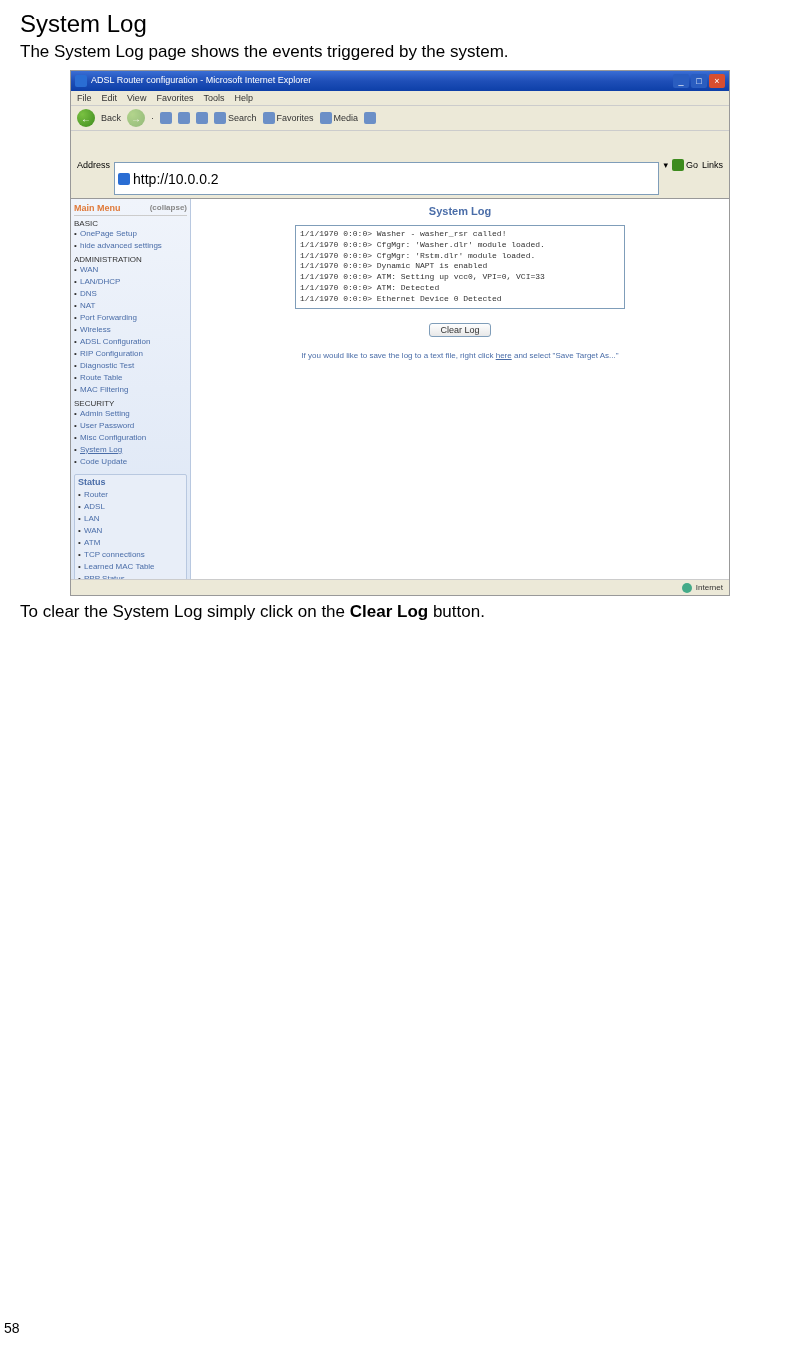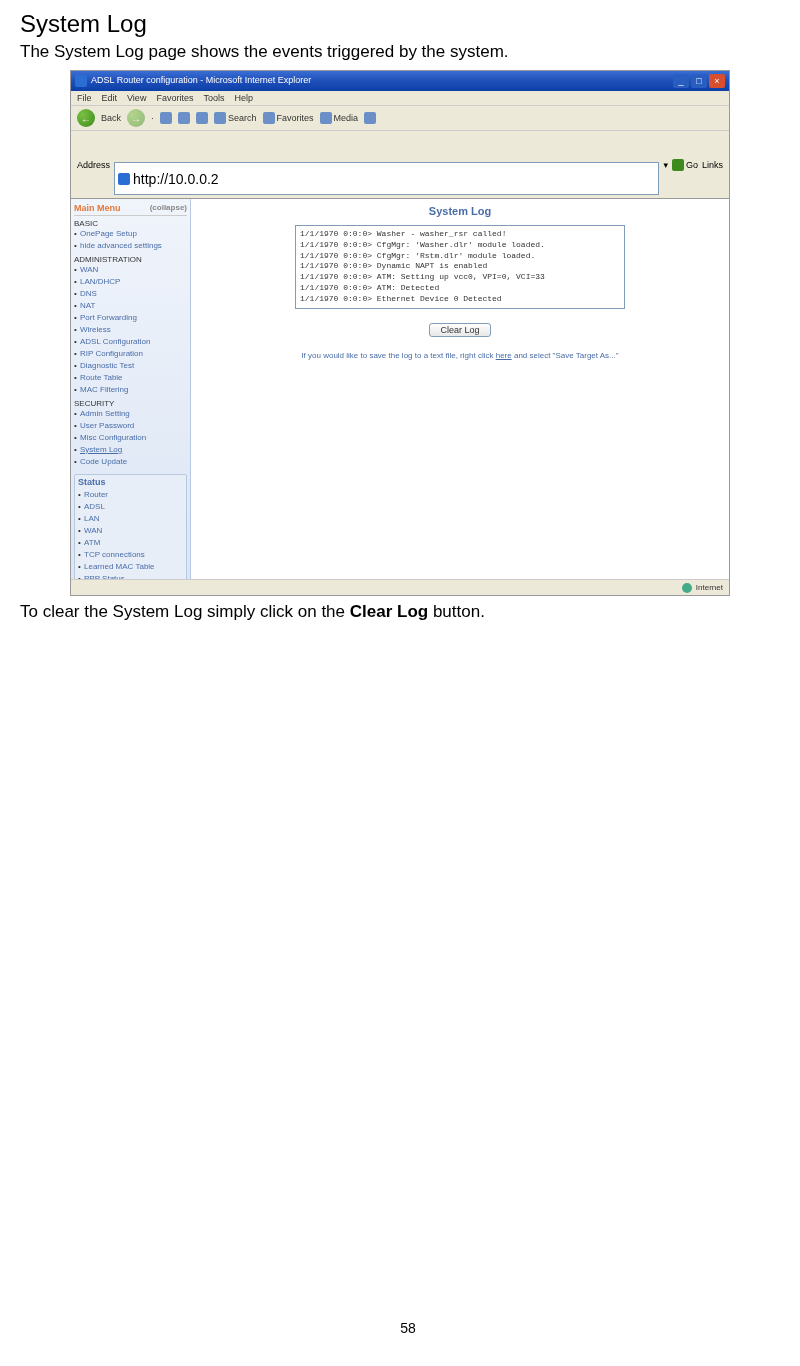--- a/index.html
+++ b/index.html
@@ -199,22 +199,21 @@
       gap: 4px;
     }
     .status-icon { width:10px;height:10px;background:#4a8; border-radius:50%; display:inline-block;}
     .outro-text {
       font-size: 17px;
       margin-top: 2px;
     }
     .page-number {
       position: absolute;
       bottom: 30px;
-      left: 16px; right: 0;
-      text-align: center;
+      left: 4px; right: 0;
       font-size: 14px;
     }
   </style>
 </head>
 <body>
 
 <h1 class="page-title">System Log</h1>
 <p class="intro-text">The System Log page shows the events triggered by the system.</p>
 
 <div class="screenshot">

